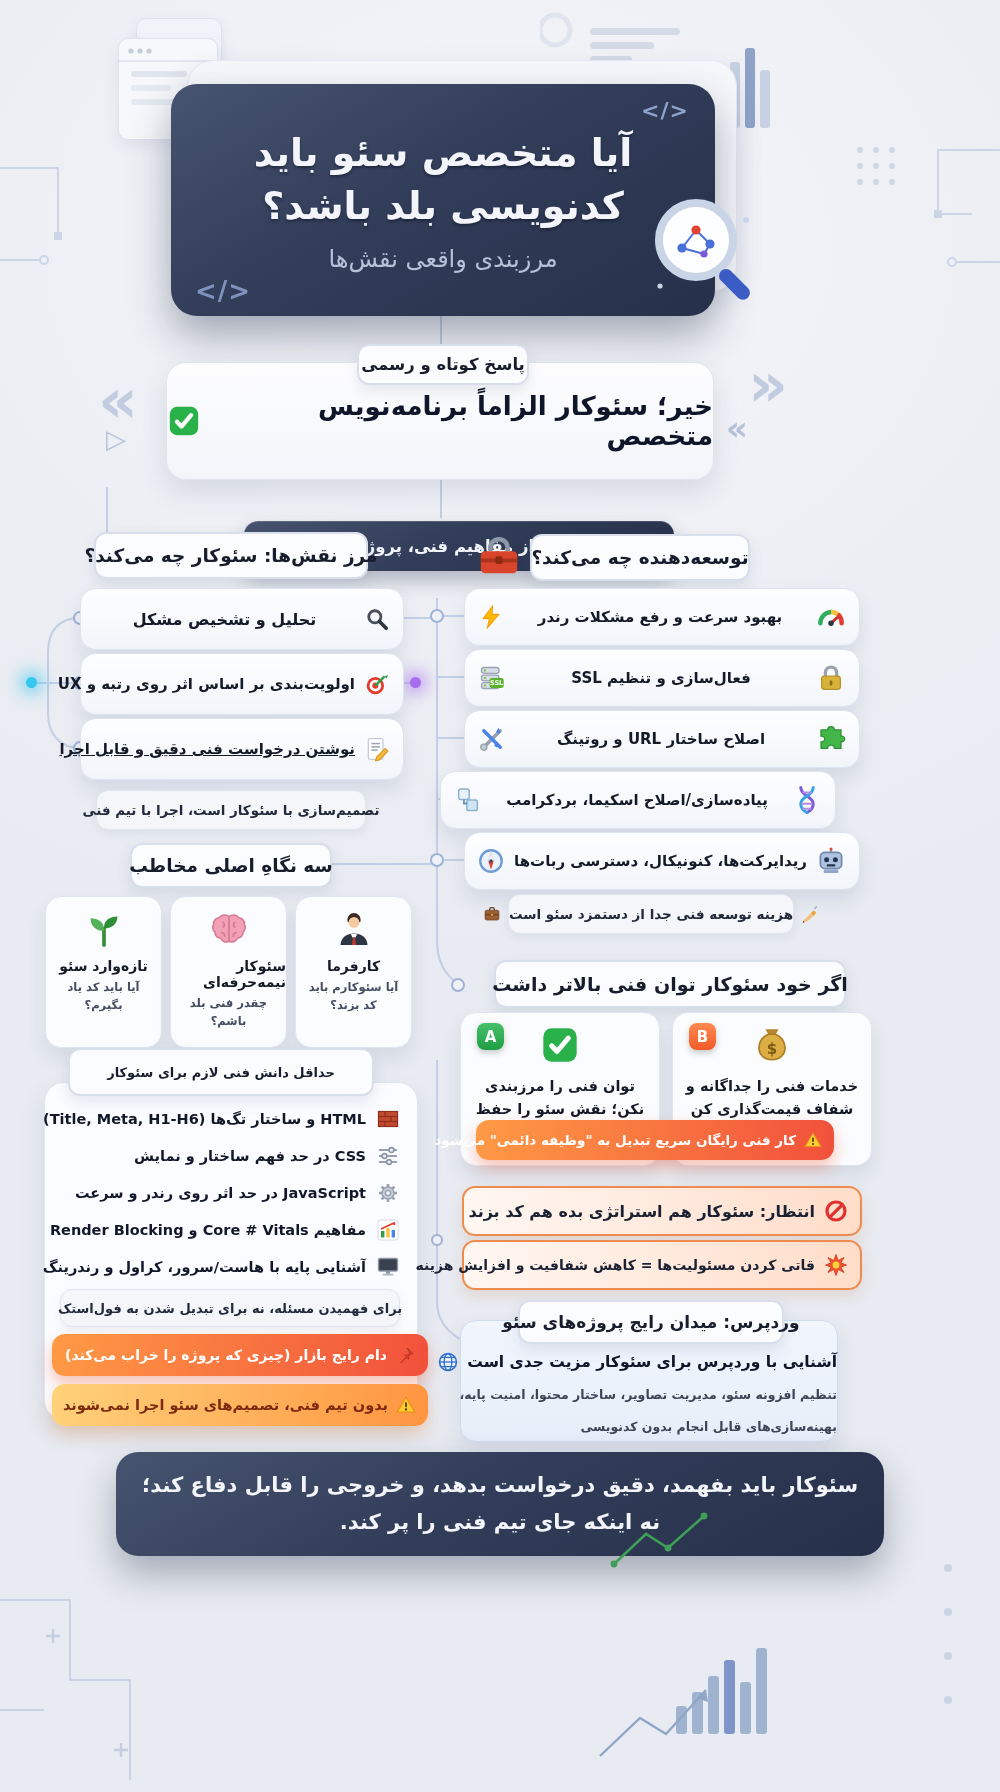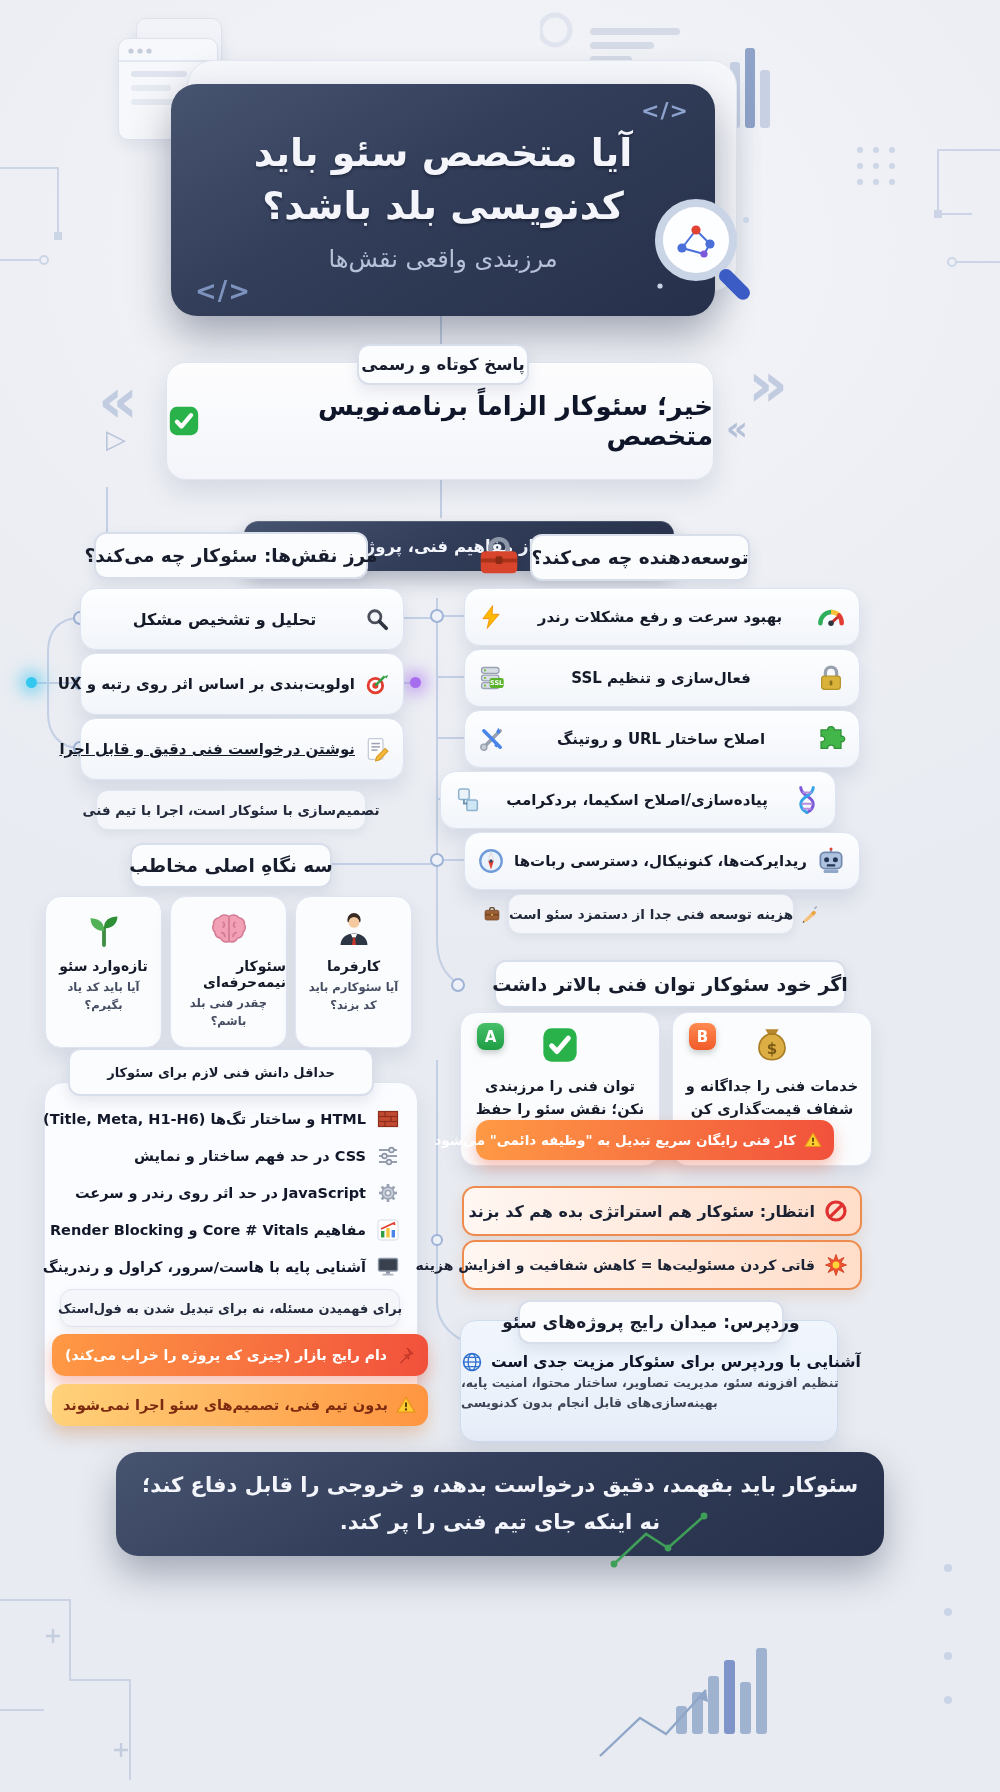--- a/index.html
+++ b/index.html
@@ -64,22 +64,22 @@
     box-shadow:0 3px 6px rgba(40,60,50,.25);}
   .hs-a{background:linear-gradient(180deg,#46c06a,#1f9e44);}
   .hs-b{background:linear-gradient(180deg,#ff8a50,#f05a28);}
   .hs-text{font-size:14.5px;font-weight:bold;color:#141a28;text-align:center;line-height:1.6;margin-top:10px;padding:0 8px;}
   
   .mk-card{position:absolute;left:44px;top:1082px;width:372px;height:336px;background:#fbfcff;
     border:1.5px solid #dfe5f1;border-radius:20px;box-shadow:0 12px 24px rgba(96,110,148,.15);z-index:5;}
   
   .wp-card{position:absolute;left:460px;top:1320px;width:378px;height:122px;border-radius:16px;z-index:5;
     background:linear-gradient(180deg,#f1f6fd,#e7eef9);border:1.5px solid #cfdcf0;
-    box-shadow:0 10px 20px rgba(96,110,148,.15);display:flex;flex-direction:column;align-items:flex-end;
-    padding-top:30px;box-sizing:border-box;}
+    box-shadow:0 10px 20px rgba(96,110,148,.15);display:flex;flex-direction:column;align-items:flex-start;
+    padding-top:30px;box-sizing:border-box;gap:12px;}
   .wp-head{display:flex;align-items:center;gap:8px;font-size:15.5px;font-weight:bold;color:#10162a;white-space:nowrap;}
   .wp-d{font-size:12.5px;font-weight:bold;color:#3c4456;line-height:1.6;text-align:center;white-space:nowrap;}
   
   .footer{position:absolute;left:116px;top:1452px;width:768px;height:104px;border-radius:22px;z-index:6;
     box-shadow:0 18px 36px rgba(38,48,74,.35);display:flex;flex-direction:column;align-items:center;justify-content:center;
     color:#f3f5fb;font-size:21px;font-weight:bold;line-height:1.75;text-align:center;}
   
   .ic{display:inline-flex;flex:none;}
   .ic svg{width:100%;height:100%;display:block;}.i18{width:18px;height:18px}.i20{width:20px;height:20px}
   .i22{width:22px;height:22px}.i24{width:24px;height:24px}.i26{width:26px;height:26px}

